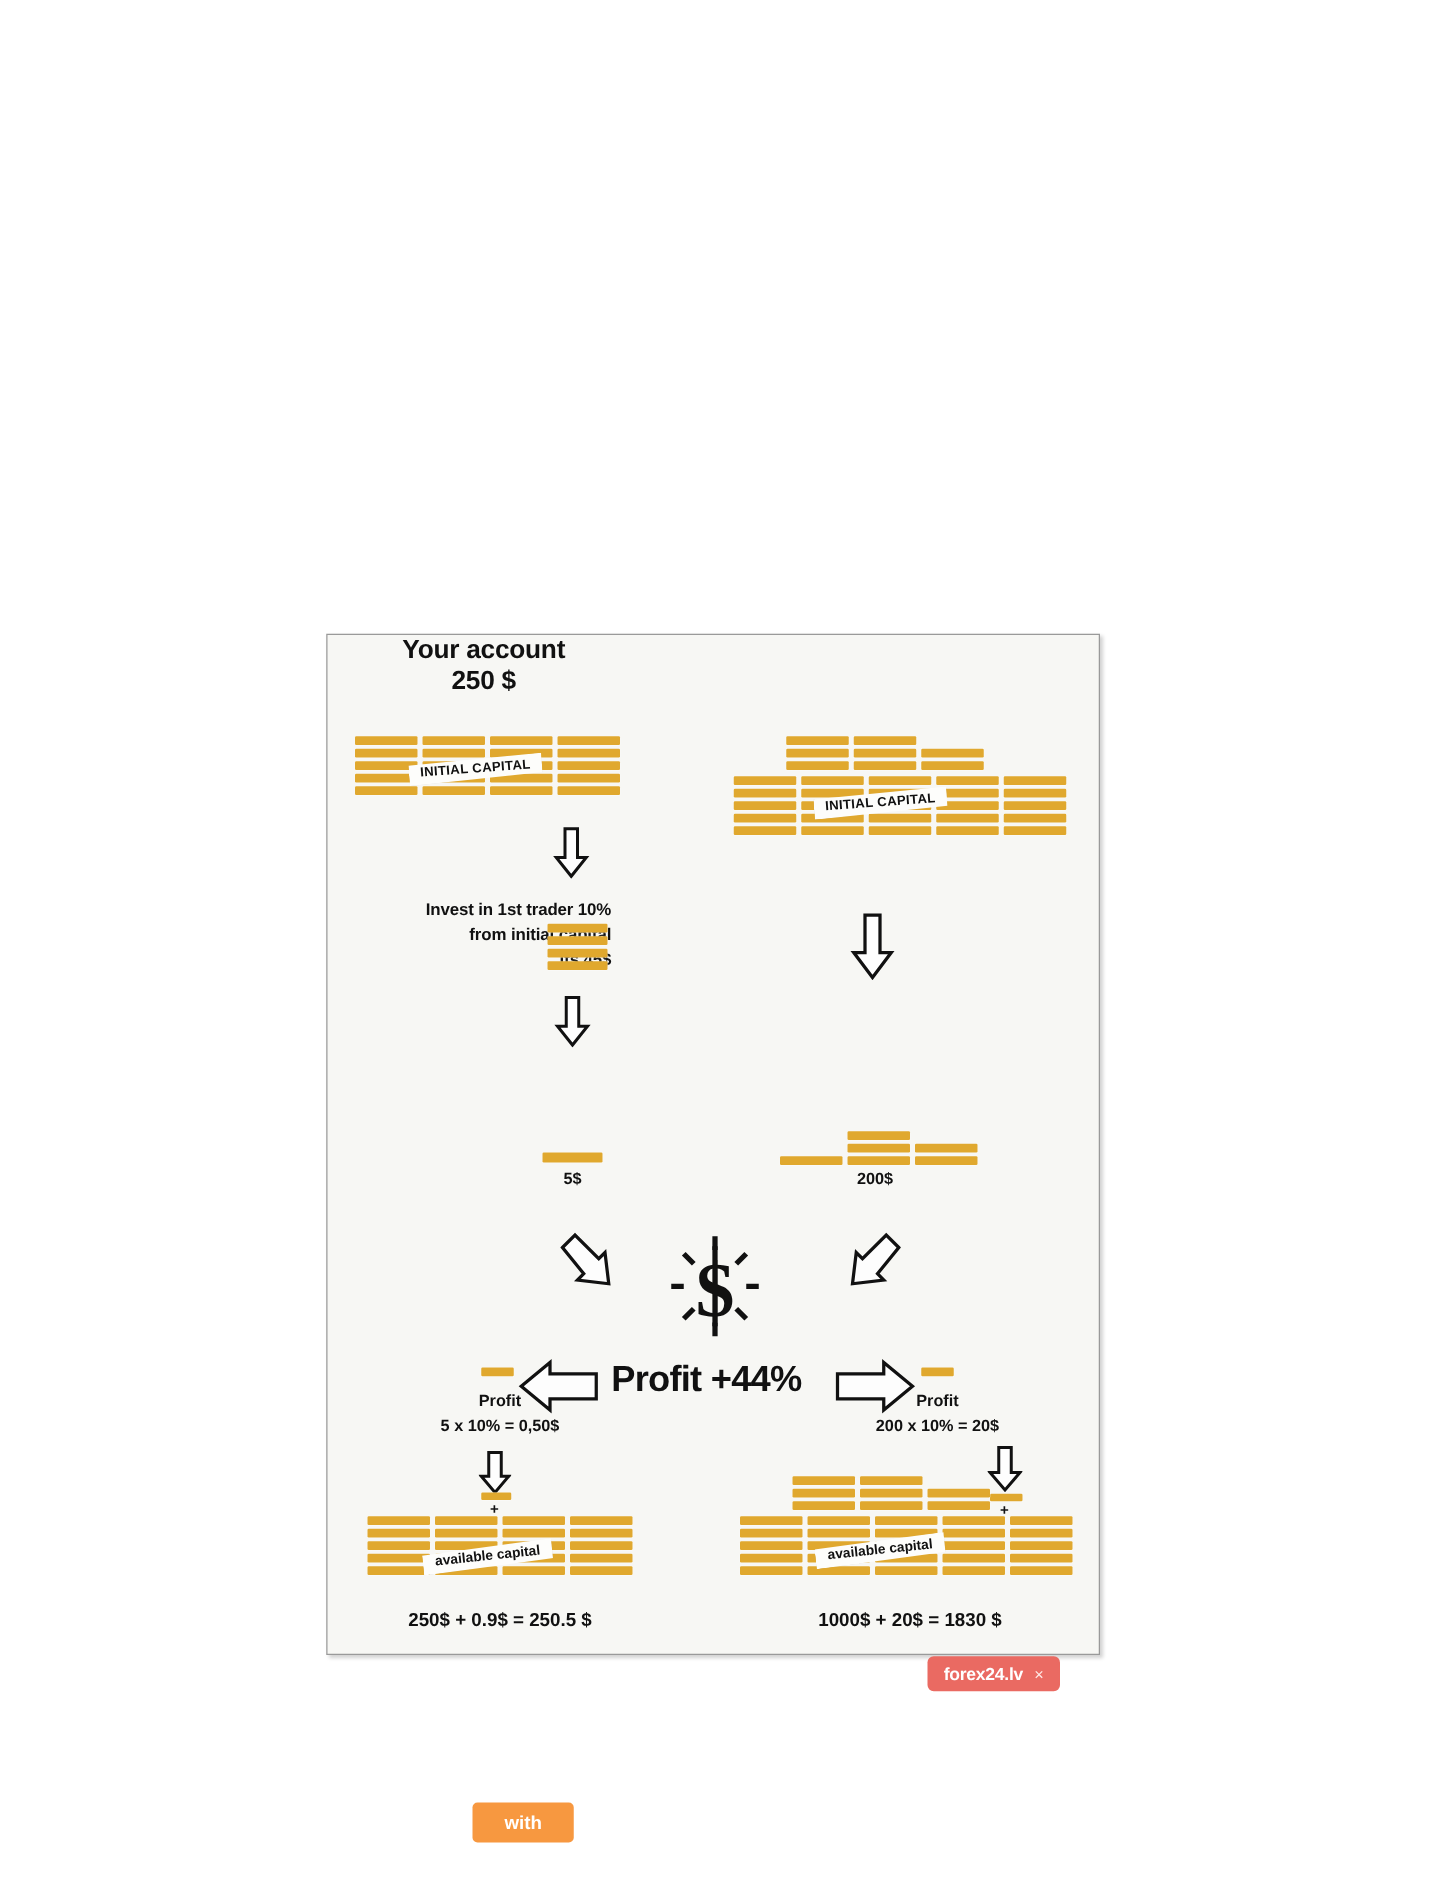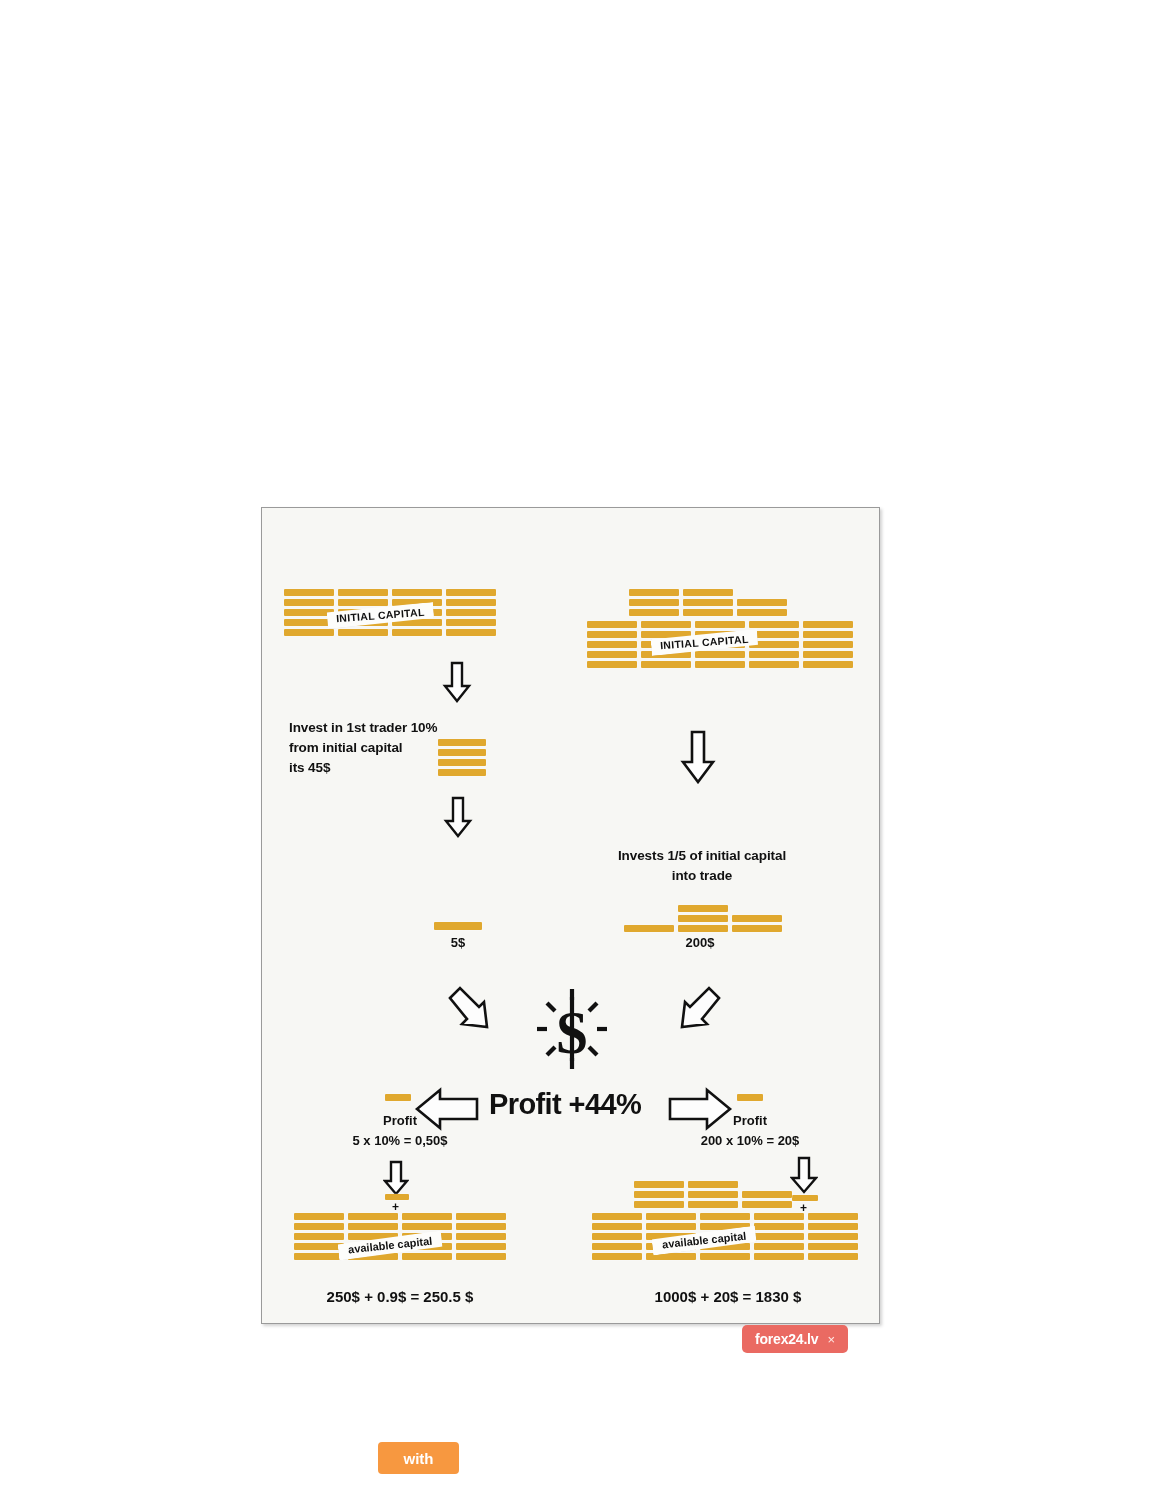--- a/index.html
+++ b/index.html
@@ -124,20 +124,24 @@
     cursor: pointer;
   }
 </style>
 </head>
 <body>
 
 <div class="page">
 
   <div class="panel">
 
+    <div class="h-title h-left">
+      <span>Your account</span>
+      <span class="h-sub">250 $</span>
+    </div>
 
 
     <div class="wall" style="position:absolute; left:22px; top:81px; width:212px;">
       <div class="brow">
         <div class="brick" style="width:50px;height:7px;"></div>
         <div class="brick" style="width:50px;height:7px;"></div>
         <div class="brick" style="width:50px;height:7px;"></div>
         <div class="brick" style="width:50px;height:7px;"></div>
       </div>
       <div class="brow">
@@ -226,21 +230,21 @@
 
       <div class="tag tag-ic" style="left:64px; top:44px;">INITIAL CAPITAL</div>
     </div>
 
     <div class="arw" style="left:180px; top:153px;">
       <svg width="30" height="42" viewBox="0 0 30 42">
         <path d="M10 2 L20 2 L20 25 L27 25 L15 40 L3 25 L10 25 Z" fill="#fefefe" stroke="#111" stroke-width="2.4" stroke-linejoin="miter"></path>
       </svg>
     </div>
 
-    <div class="txt" style="left:27px; top:210px; width:200px; text-align:left;">
+    <div class="txt" style="left:27px; top:210px; width:200px; text-align:right;">
       <div>Invest in 1st trader 10%</div>
       <div>from initial capital</div>
       <div>its 45$</div>
     </div>
 
     <div style="position:absolute; left:176px; top:231px;">
       <div class="brow">
           <div class="brick" style="width:48px;height:7px;"></div>
         </div>
       <div class="brow">
@@ -260,24 +264,20 @@
       </svg>
     </div>
 
     <div class="arw" style="left:181px; top:288px;">
       <svg width="30" height="42" viewBox="0 0 30 42">
         <path d="M10 2 L20 2 L20 25 L27 25 L15 40 L3 25 L10 25 Z" fill="#fefefe" stroke="#111" stroke-width="2.4" stroke-linejoin="miter"></path>
       </svg>
     </div>
 
 
-    <div class="txt" style="left:320px; top:338px; width:240px; text-align:center;">
-      <div>Invests 1/5 of initial capital</div>
-      <div>into trade</div>
-    </div>
 
     <div style="position:absolute; left:172px; top:414px;">
       <div class="brick" style="width:48px;height:8px;"></div>
     </div>
     <div class="cap" style="left:158px; top:427px; width:76px;">5$</div>
 
     <div style="position:absolute; left:362px; top:397px; display:flex; align-items:flex-end; gap:4px;">
       <div>
         <div class="brick" style="width:50px;height:7px;"></div>
       </div>

